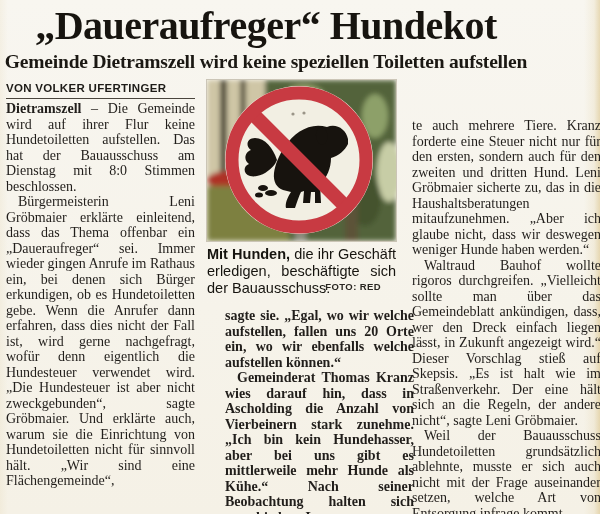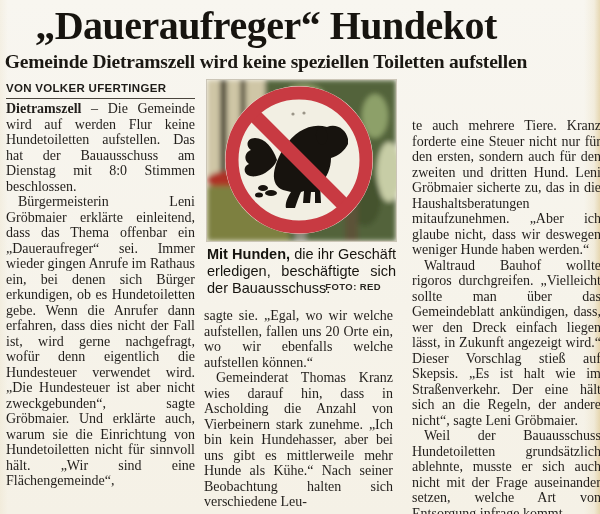--- a/index.html
+++ b/index.html
@@ -32,21 +32,21 @@
     font-family:"Liberation Sans", sans-serif;
     font-size:11.5px; font-weight:bold; letter-spacing:0.3px; color:#1d1b17;
     padding-bottom:4px; border-bottom:1.5px solid #4a453d;
   }
   
   .col{ position:absolute; width:189px; font-size:14px; line-height:15.5px;
         text-align:justify; }
   .col p{ text-indent:12px; }
   .col p.noindent{ text-indent:0; }
   .col-left  { left:6px;  top:101px; height:408px; }
-  .col-mid   { left:204px; top:308px; height:201px; }
+  .col-mid   { left:225px; top:308px; height:201px;font-weight:bold; }
   .col-right { left:412px; top:82px;  height:428px;margin-top:36px; }
   .lead-loc{ font-weight:bold; }
   
   .photo{
     position:absolute; left:207px; top:80px; width:189px; height:161px;
     outline:1px solid rgba(120,110,80,0.35); overflow:hidden;
   }
   .photo svg{ display:block; width:100%; height:100%; }
   
   .caption{
@@ -66,21 +66,21 @@
 <div class="paper">
 
   <div class="head">
     <div class="title">„Daueraufreger“ Hundekot</div>
     <div class="subtitle">Gemeinde Dietramszell wird keine speziellen Toiletten aufstellen</div>
   </div>
 
   <div class="byline">VON VOLKER UFERTINGER</div>
 
   <div class="col col-left">
-    <p class="noindent"><span class="lead-loc">Dietramszell</span><span> – Die Gemeinde wird auf werden Flur keine Hundetoiletten aufstellen. Das hat der Bauausschuss am Dienstag mit 8:0 Stimmen beschlossen.</span></p>
+    <p class="noindent"><span class="lead-loc">Dietramszell</span><span> – Die Gemeinde wird auf ihrer Flur keine Hundetoiletten aufstellen. Das hat der Bauausschuss am Dienstag mit 8:0 Stimmen beschlossen.</span></p>
     <p>Bürgermeisterin Leni Gröbmaier erklärte einleitend, dass das Thema offenbar ein „Daueraufreger“ sei. Immer wieder gingen Anrufe im Rathaus ein, bei denen sich Bürger erkundigen, ob es Hundetoiletten gebe. Wenn die Anrufer dann erfahren, dass dies nicht der Fall ist, wird gerne nachgefragt, wofür denn eigentlich die Hundesteuer verwendet wird. „Die Hundesteuer ist aber nicht zweckgebunden“, sagte Gröbmaier. Und erklärte auch, warum sie die Einrichtung von Hundetoiletten nicht für sinnvoll hält. „Wir sind eine Flächengemeinde“,</p>
   </div>
 
   <div class="photo">
     <svg viewBox="0 0 189 161" preserveAspectRatio="none">
       <defs>
         <filter id="blurbg" x="-20%" y="-20%" width="140%" height="140%">
             <feGaussianBlur stdDeviation="2.6"></feGaussianBlur>
           </filter>
       </defs>

